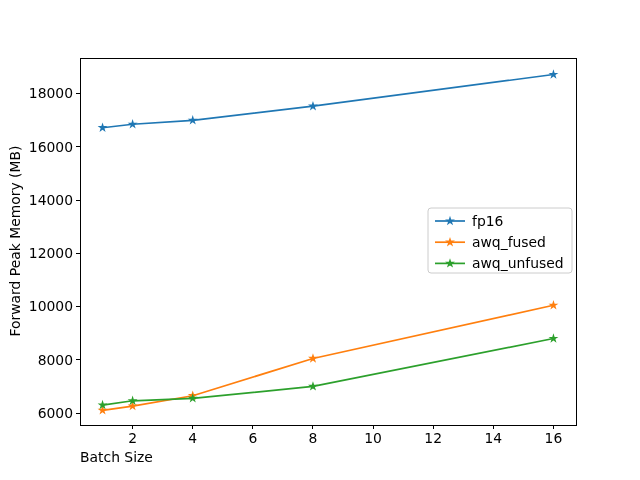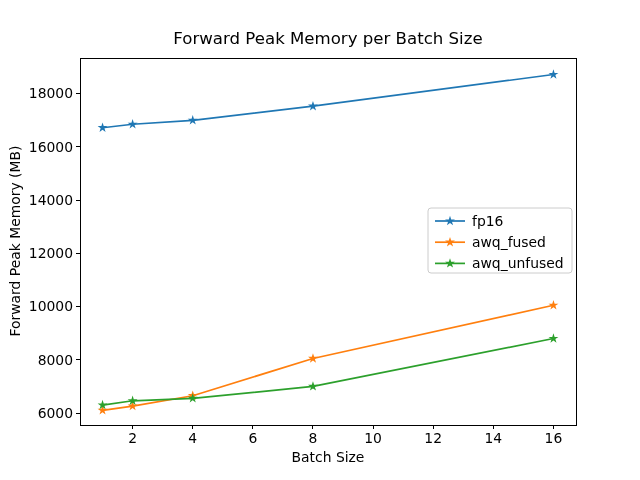--- a/index.html
+++ b/index.html
@@ -5,38 +5,37 @@
   html,body{margin:0;padding:0;background:#ffffff;}
   .figure{
     position:relative;width:640px;height:480px;background:#ffffff;overflow:hidden;
     font-family:"DejaVu Sans",sans-serif;color:#000;
   }
   .chart-title{
     position:absolute;left:80px;top:29px;width:496px;text-align:center;
     font-size:16.6px;line-height:20px;white-space:nowrap;
   }
   .x-label{
-    position:absolute;left:80px;top:449px;width:496px;text-align:center;
+    position:absolute;left:80px;top:449px;width:496px;
     font-size:13.9px;line-height:17px;white-space:nowrap;
   }
   .y-label{
     position:absolute;left:15px;top:241px;width:0;height:0;overflow:visible;
     font-size:13.9px;white-space:nowrap;
   }
   .y-label > span{
     display:inline-block;transform:translate(-50%,-50%) rotate(-90deg);
     transform-origin:center center;
   }
   svg text{font-family:"DejaVu Sans",sans-serif;fill:#000;}
 </style>
 </head>
 <body>
 
 <div class="figure">
-  <div class="chart-title">Forward Peak Memory per Batch Size</div>
   <div class="y-label">
     <span>Forward Peak Memory (MB)</span>
   </div>
   <div class="x-label">Batch Size</div>
   <svg id="plot" width="640" height="480" xmlns="http://www.w3.org/2000/svg">
       <rect x="80" y="58" width="496" height="367" fill="#ffffff" stroke="#000000" stroke-width="1" shape-rendering="crispEdges"></rect>
       <line x1="132.60606060606062" y1="425" x2="132.60606060606062" y2="429" stroke="#000000" stroke-width="1" shape-rendering="crispEdges"></line>
       <text x="132.60606060606062" y="443" text-anchor="middle" font-size="13.9px">2</text>
       <line x1="192.72727272727272" y1="425" x2="192.72727272727272" y2="429" stroke="#000000" stroke-width="1" shape-rendering="crispEdges"></line>
       <text x="192.72727272727272" y="443" text-anchor="middle" font-size="13.9px">4</text>

